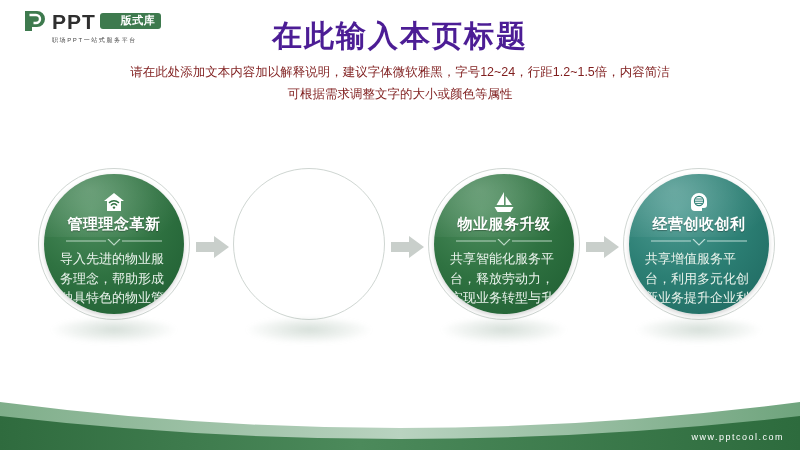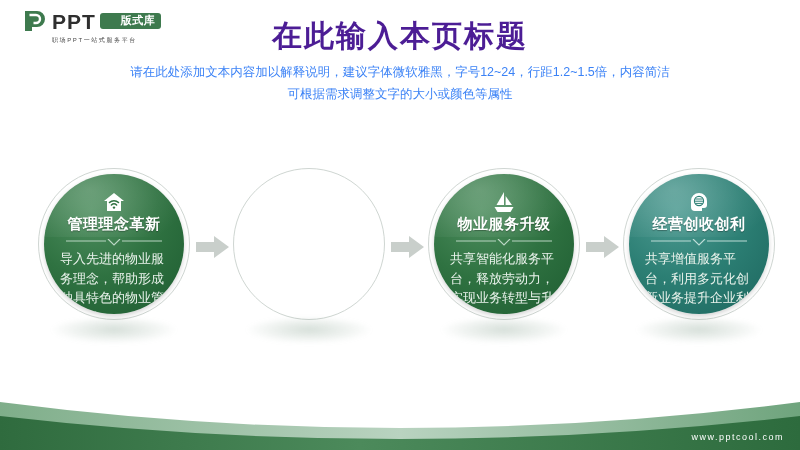--- a/index.html
+++ b/index.html
@@ -37,21 +37,21 @@
     margin-top:2px; margin-left:30px; white-space:nowrap;
   }
 
   
   #title {
     position:absolute; top:16px; left:0; width:800px; text-align:center;
     font-size:30px; font-weight:bold; color:#4c1d95; letter-spacing:2px;
   }
   #subtitle {
     position:absolute; top:62px; left:0; width:800px; text-align:center;
-    font-size:12.5px; color:#3b82f6; line-height:1.75;
+    font-size:12.5px; color:#7f1d1d; line-height:1.75;
   }
   #subtitle div { white-space:nowrap; }
 
   
   #row {
     position:absolute; top:168px; left:0; width:636px; height:160px;
   }
   .node {
     position:absolute; top:0; width:152px; height:152px;
   }

